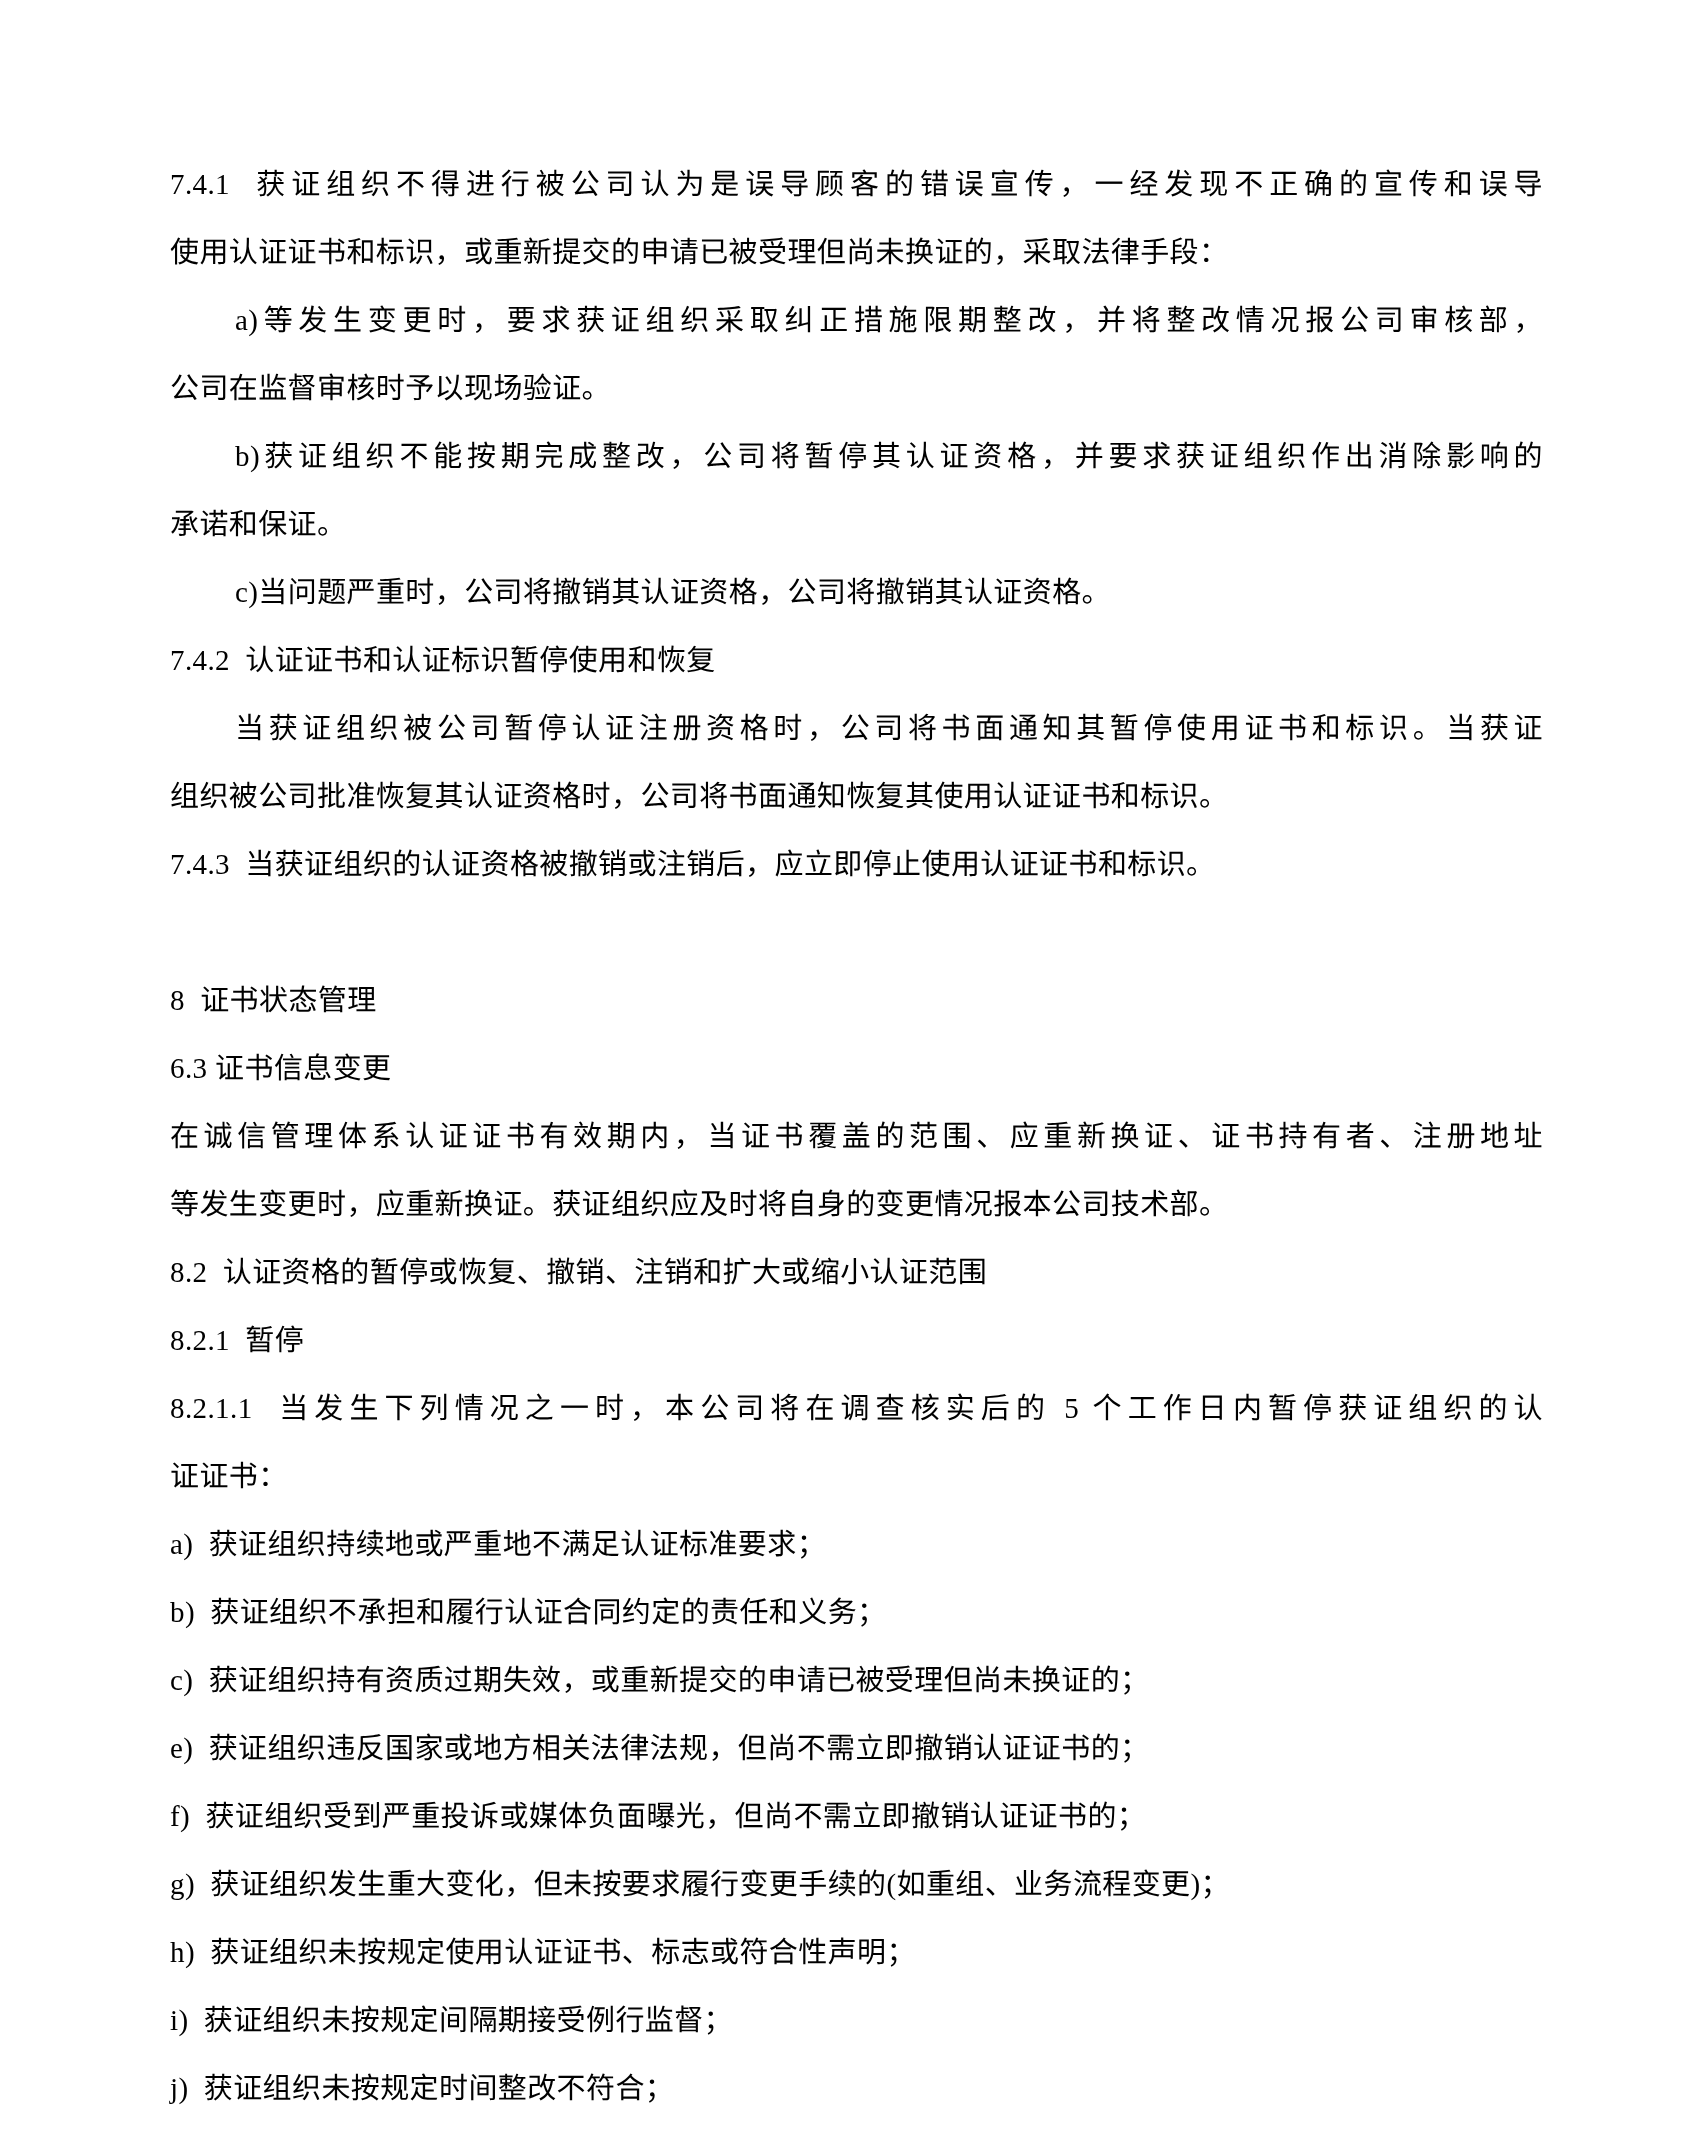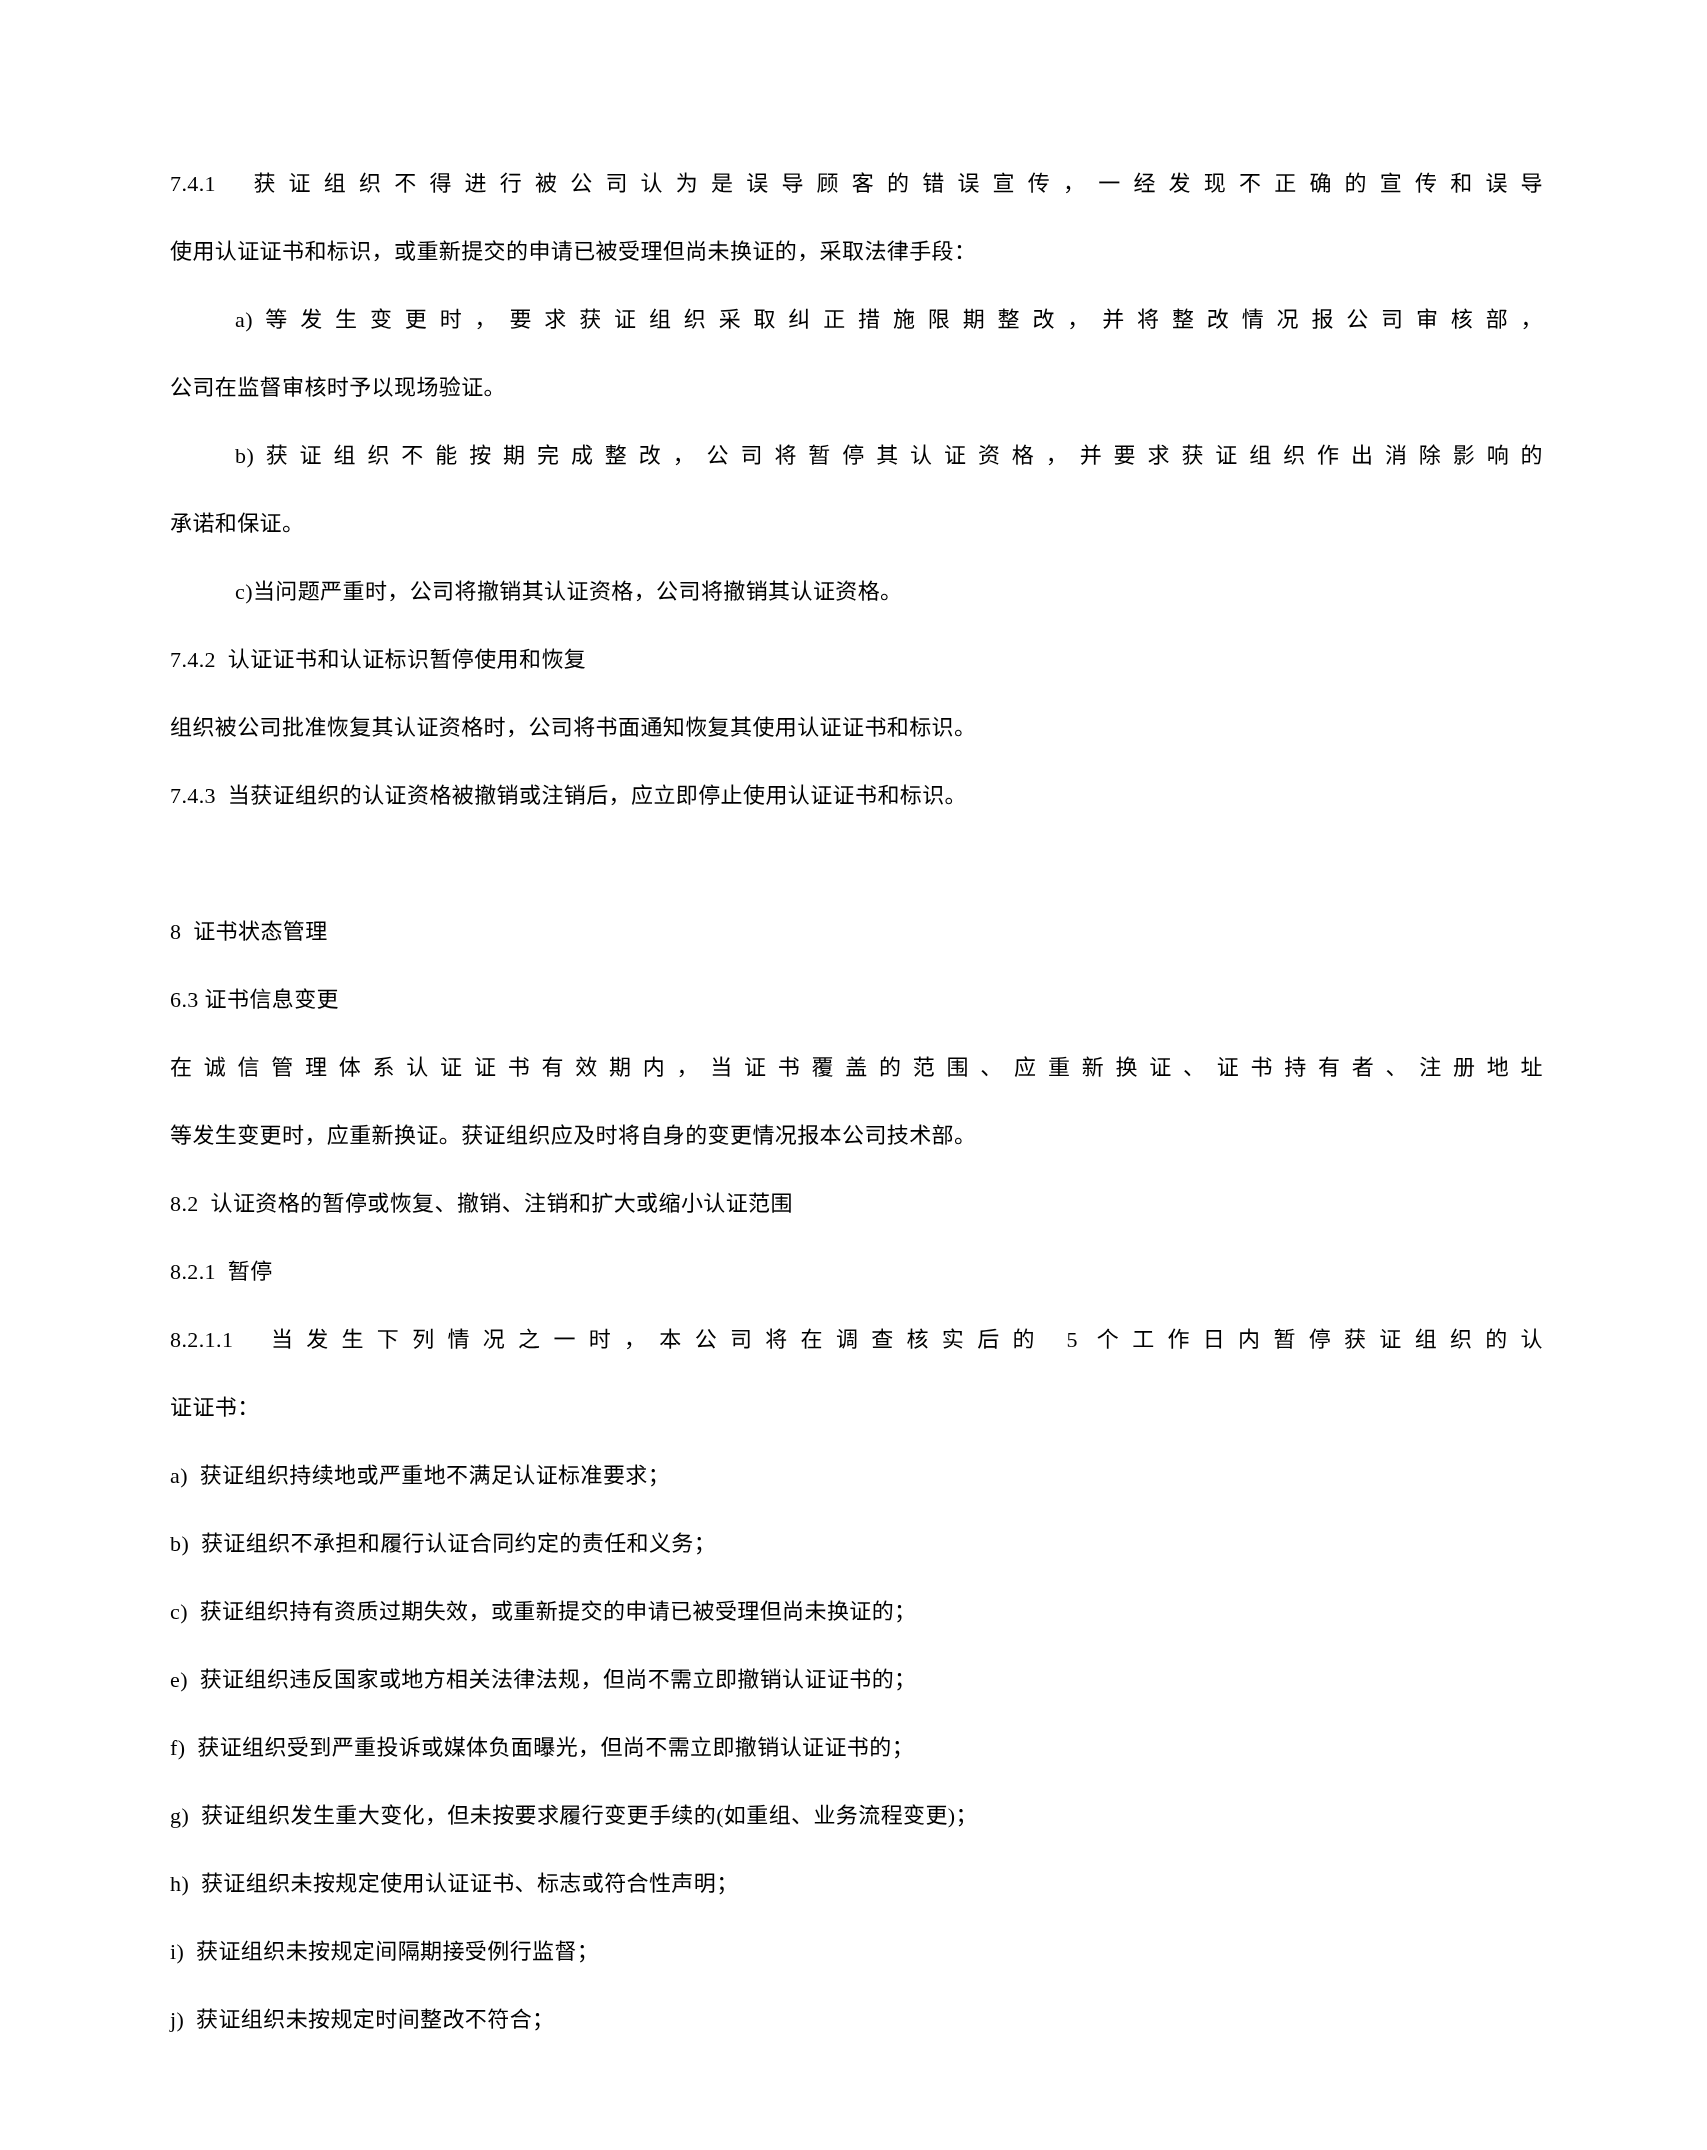--- a/index.html
+++ b/index.html
@@ -16,21 +16,21 @@
     font-family: "Liberation Serif", "DejaVu Serif", serif;
     overflow: hidden;
   }
   .content {
     position: absolute;
     left: 170px;
     top: 150px;
     width: 1373px;
   }
   .line {
-    font-size: 22px;
+    font-size: 29px;
     line-height: 68px;
     height: 68px;
     white-space: pre-wrap;
     letter-spacing: 0.4px;
   }
   
   .fill {
     text-align: justify;
     text-align-last: justify;
   }
@@ -49,20 +49,21 @@
 <div class="page">
   <div class="content">
     <div class="line fill">7.4.1&nbsp; 获证组织不得进行被公司认为是误导顾客的错误宣传，一经发现不正确的宣传和误导</div>
     <div class="line">使用认证证书和标识，或重新提交的申请已被受理但尚未换证的，采取法律手段：</div>
     <div class="line fill ind2">a)等发生变更时，要求获证组织采取纠正措施限期整改，并将整改情况报公司审核部，</div>
     <div class="line">公司在监督审核时予以现场验证。</div>
     <div class="line fill ind2">b)获证组织不能按期完成整改，公司将暂停其认证资格，并要求获证组织作出消除影响的</div>
     <div class="line">承诺和保证。</div>
     <div class="line ind2">c)当问题严重时，公司将撤销其认证资格，公司将撤销其认证资格。</div>
     <div class="line">7.4.2&nbsp; 认证证书和认证标识暂停使用和恢复</div>
+    <div class="line fill ind2">当获证组织被公司暂停认证注册资格时，公司将书面通知其暂停使用证书和标识。当获证</div>
     <div class="line">组织被公司批准恢复其认证资格时，公司将书面通知恢复其使用认证证书和标识。</div>
     <div class="line">7.4.3&nbsp; 当获证组织的认证资格被撤销或注销后，应立即停止使用认证证书和标识。</div>
     <div class="line gap-before">8&nbsp; 证书状态管理</div>
     <div class="line">6.3 证书信息变更</div>
     <div class="line fill">在诚信管理体系认证证书有效期内，当证书覆盖的范围、应重新换证、证书持有者、注册地址</div>
     <div class="line">等发生变更时，应重新换证。获证组织应及时将自身的变更情况报本公司技术部。</div>
     <div class="line">8.2&nbsp; 认证资格的暂停或恢复、撤销、注销和扩大或缩小认证范围</div>
     <div class="line">8.2.1&nbsp; 暂停</div>
     <div class="line fill">8.2.1.1&nbsp; 当发生下列情况之一时，本公司将在调查核实后的 5 个工作日内暂停获证组织的认</div>
     <div class="line">证证书：</div>

